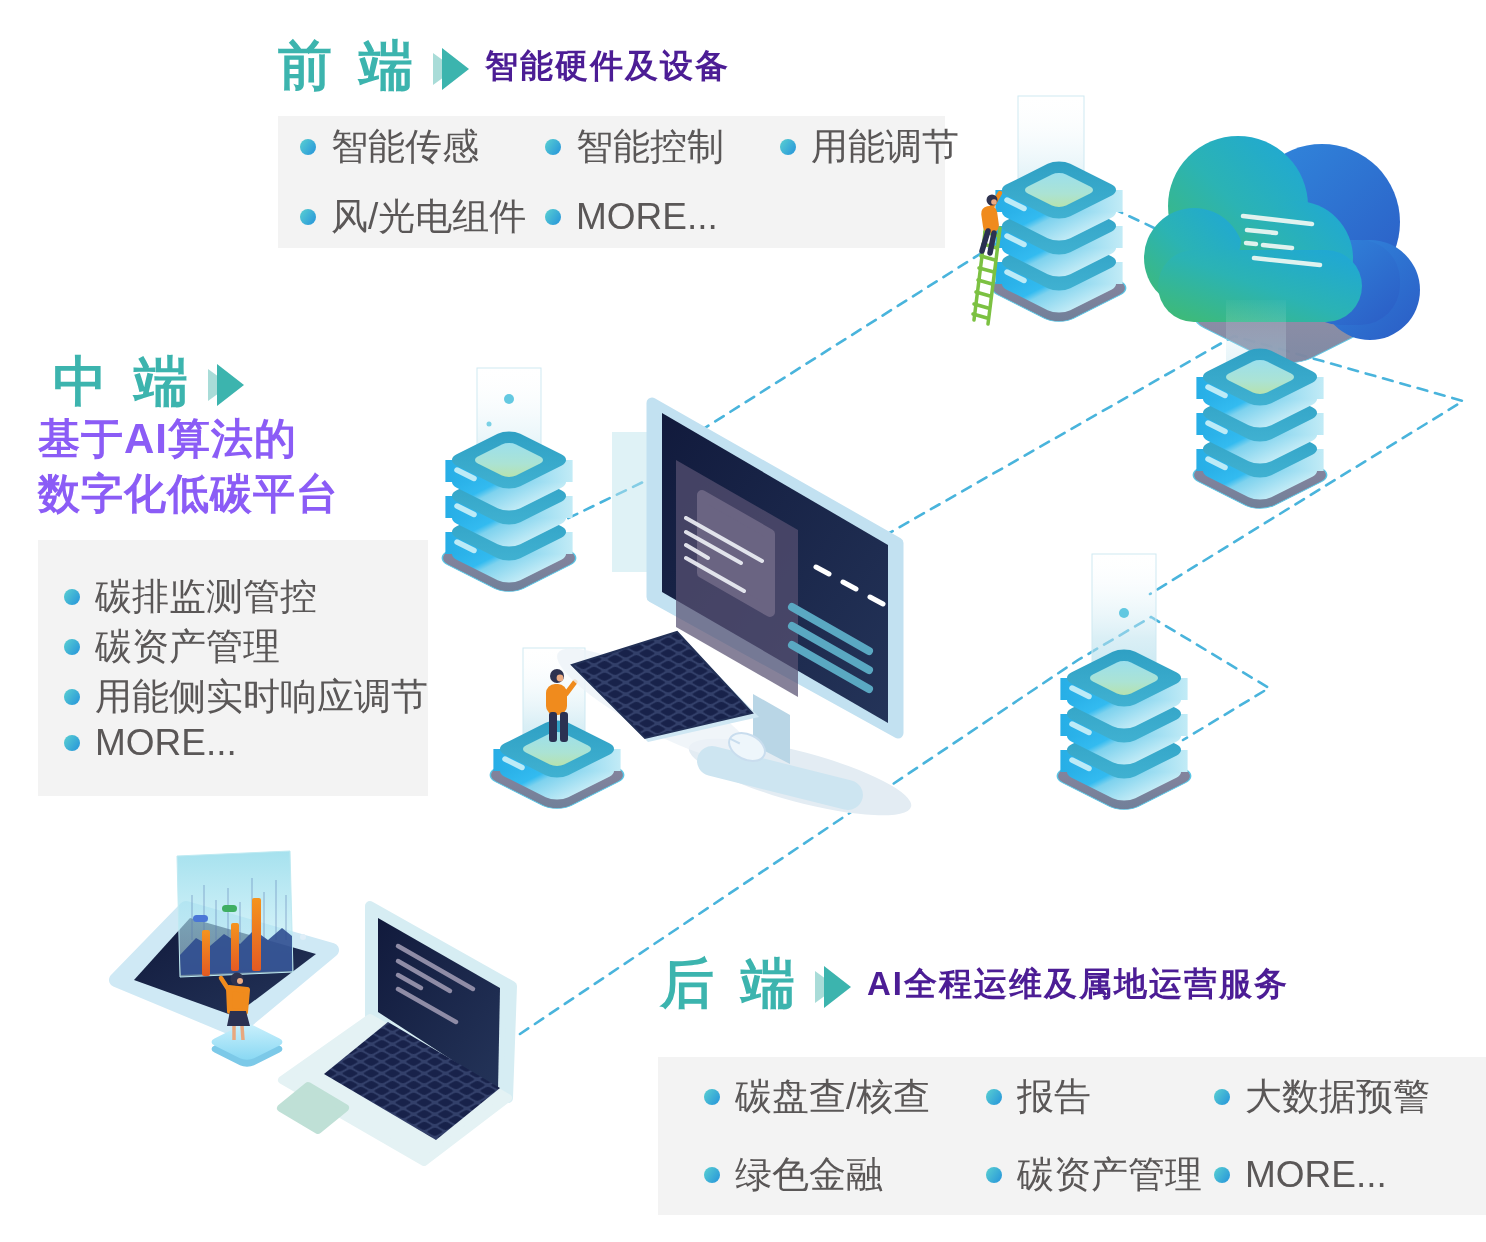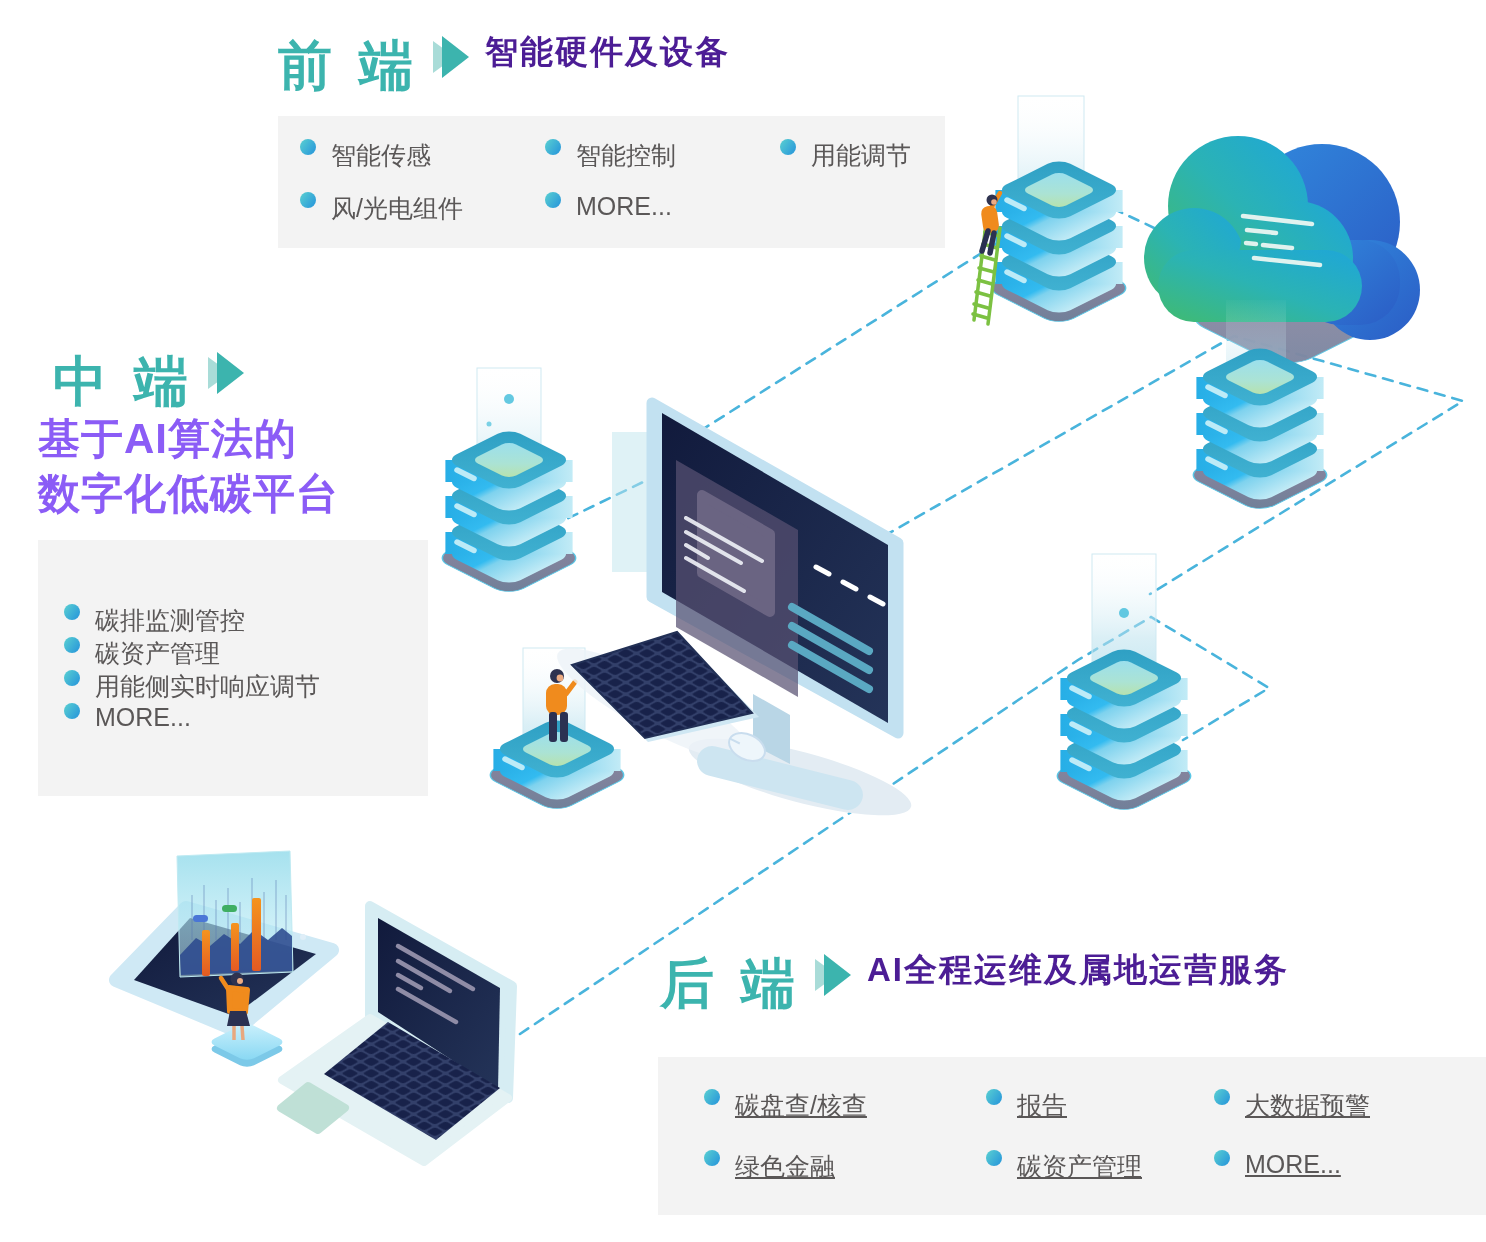--- a/index.html
+++ b/index.html
@@ -1,32 +1,32 @@
 <!DOCTYPE html>
 <html><head>
 <meta charset="utf-8">
 <style>
   html,body{margin:0;padding:0;background:#fff;}
   .canvas{position:relative;width:1486px;height:1242px;background:#ffffff;overflow:hidden;
           font-family:"Liberation Sans","DejaVu Sans",sans-serif;color:#5a5757;}
   .illustration{position:absolute;left:0;top:0;width:1486px;height:1242px;}
-  .head{position:absolute;display:flex;align-items:flex-start;gap:14px;white-space:nowrap;}
+  .head{position:absolute;display:flex;align-items:center;gap:14px;white-space:nowrap;}
   .tag{font-size:54px;font-weight:800;color:#3CB4AE;letter-spacing:6px;}
   .htitle{font-size:33px;font-weight:700;color:#4c1d95;letter-spacing:2px;}
   .arrow{flex:none;margin-top:4px;}
   .panel{position:absolute;background:#F3F3F3;box-sizing:border-box;}
-  .item{display:flex;align-items:flex-start;font-size:25px;font-weight:500;color:#5a5757;white-space:nowrap;}
+  .item{display:flex;align-items:center;font-size:37px;font-weight:500;color:#5a5757;white-space:nowrap;}
   .dot{flex:none;width:16px;height:16px;border-radius:50%;margin-right:15px;
        background:linear-gradient(125deg,#56ccd2 8%,#2f9fd9 80%);}
   .p-front{left:278px;top:116px;width:667px;height:132px;display:grid;
            grid-template-columns:245px 235px 1fr;row-gap:20px;align-content:center;padding-left:22px;}
   .p-mid{left:38px;top:540px;width:390px;height:256px;display:flex;flex-direction:column;
          justify-content:center;gap:0;padding-left:26px;}
   .p-back{left:658px;top:1057px;width:828px;height:158px;display:grid;
-          grid-template-columns:282px 228px 1fr;row-gap:28px;align-content:center;padding-left:46px;text-decoration:underline;}
+          grid-template-columns:282px 228px 1fr;row-gap:28px;align-content:center;padding-left:46px;}
   .h-front{left:278px;top:30px;}
   .h-mid{left:53px;top:346px;}
   .h-back{left:660px;top:948px;}
   .subtitle{position:absolute;left:38px;top:412px;font-size:42px;font-weight:600;color:#8b5cf6;
             line-height:1.3;letter-spacing:1px;}
 </style>
 </head>
 <body>
 
 <div class="canvas">

